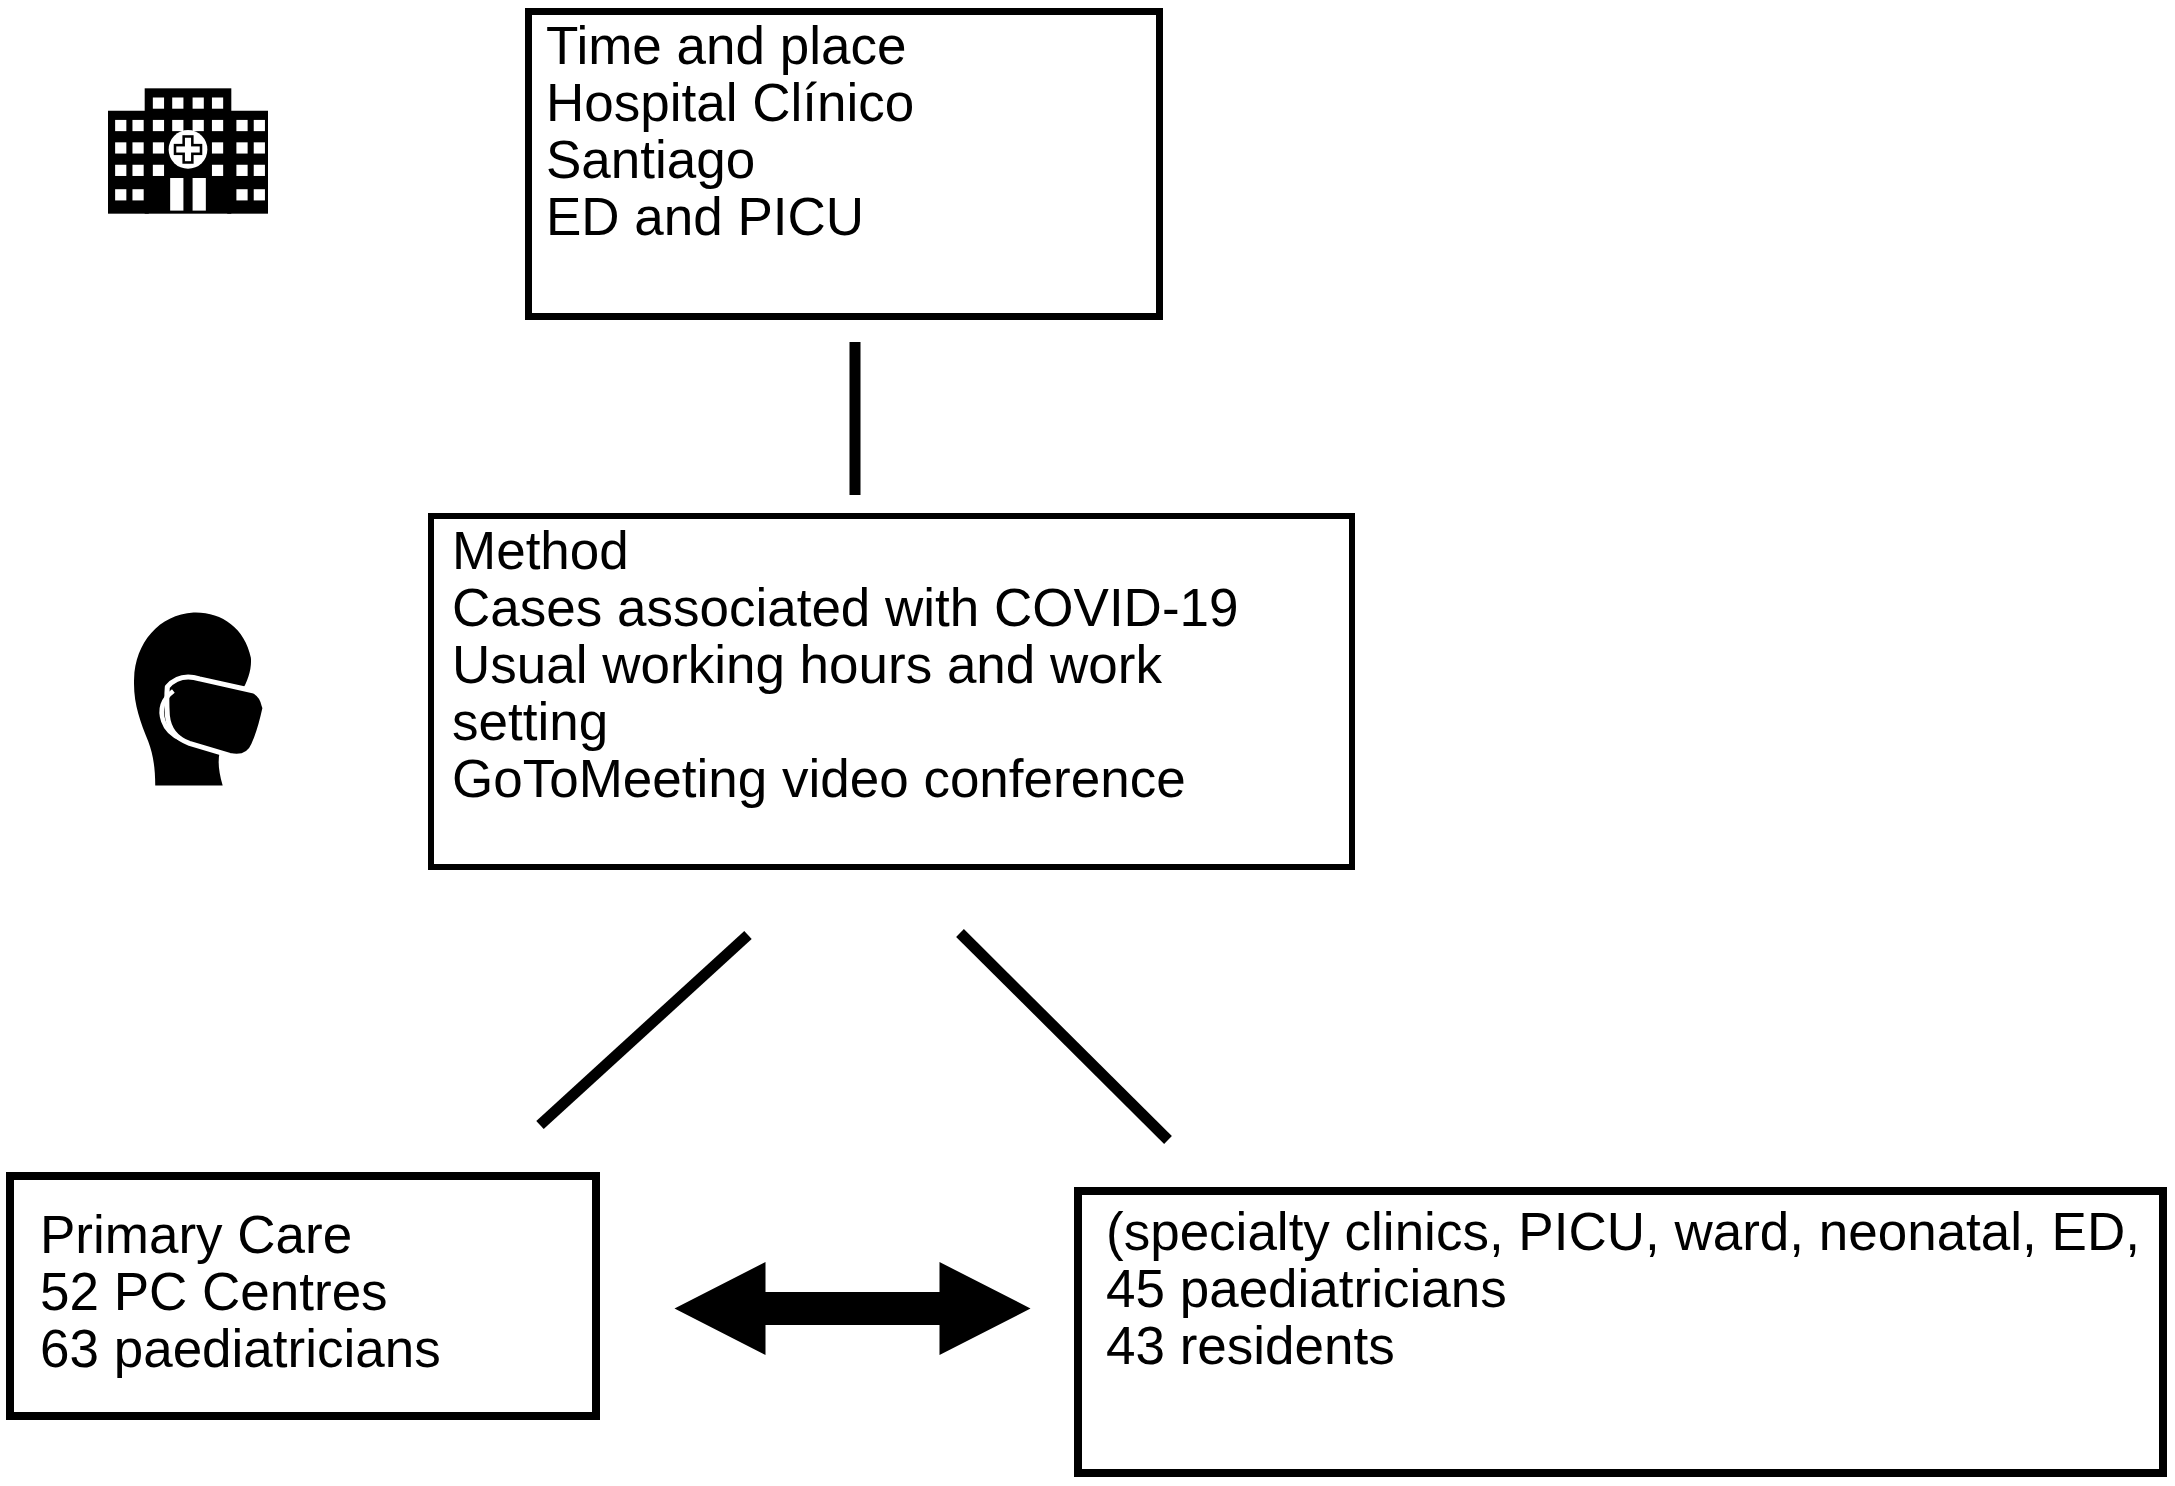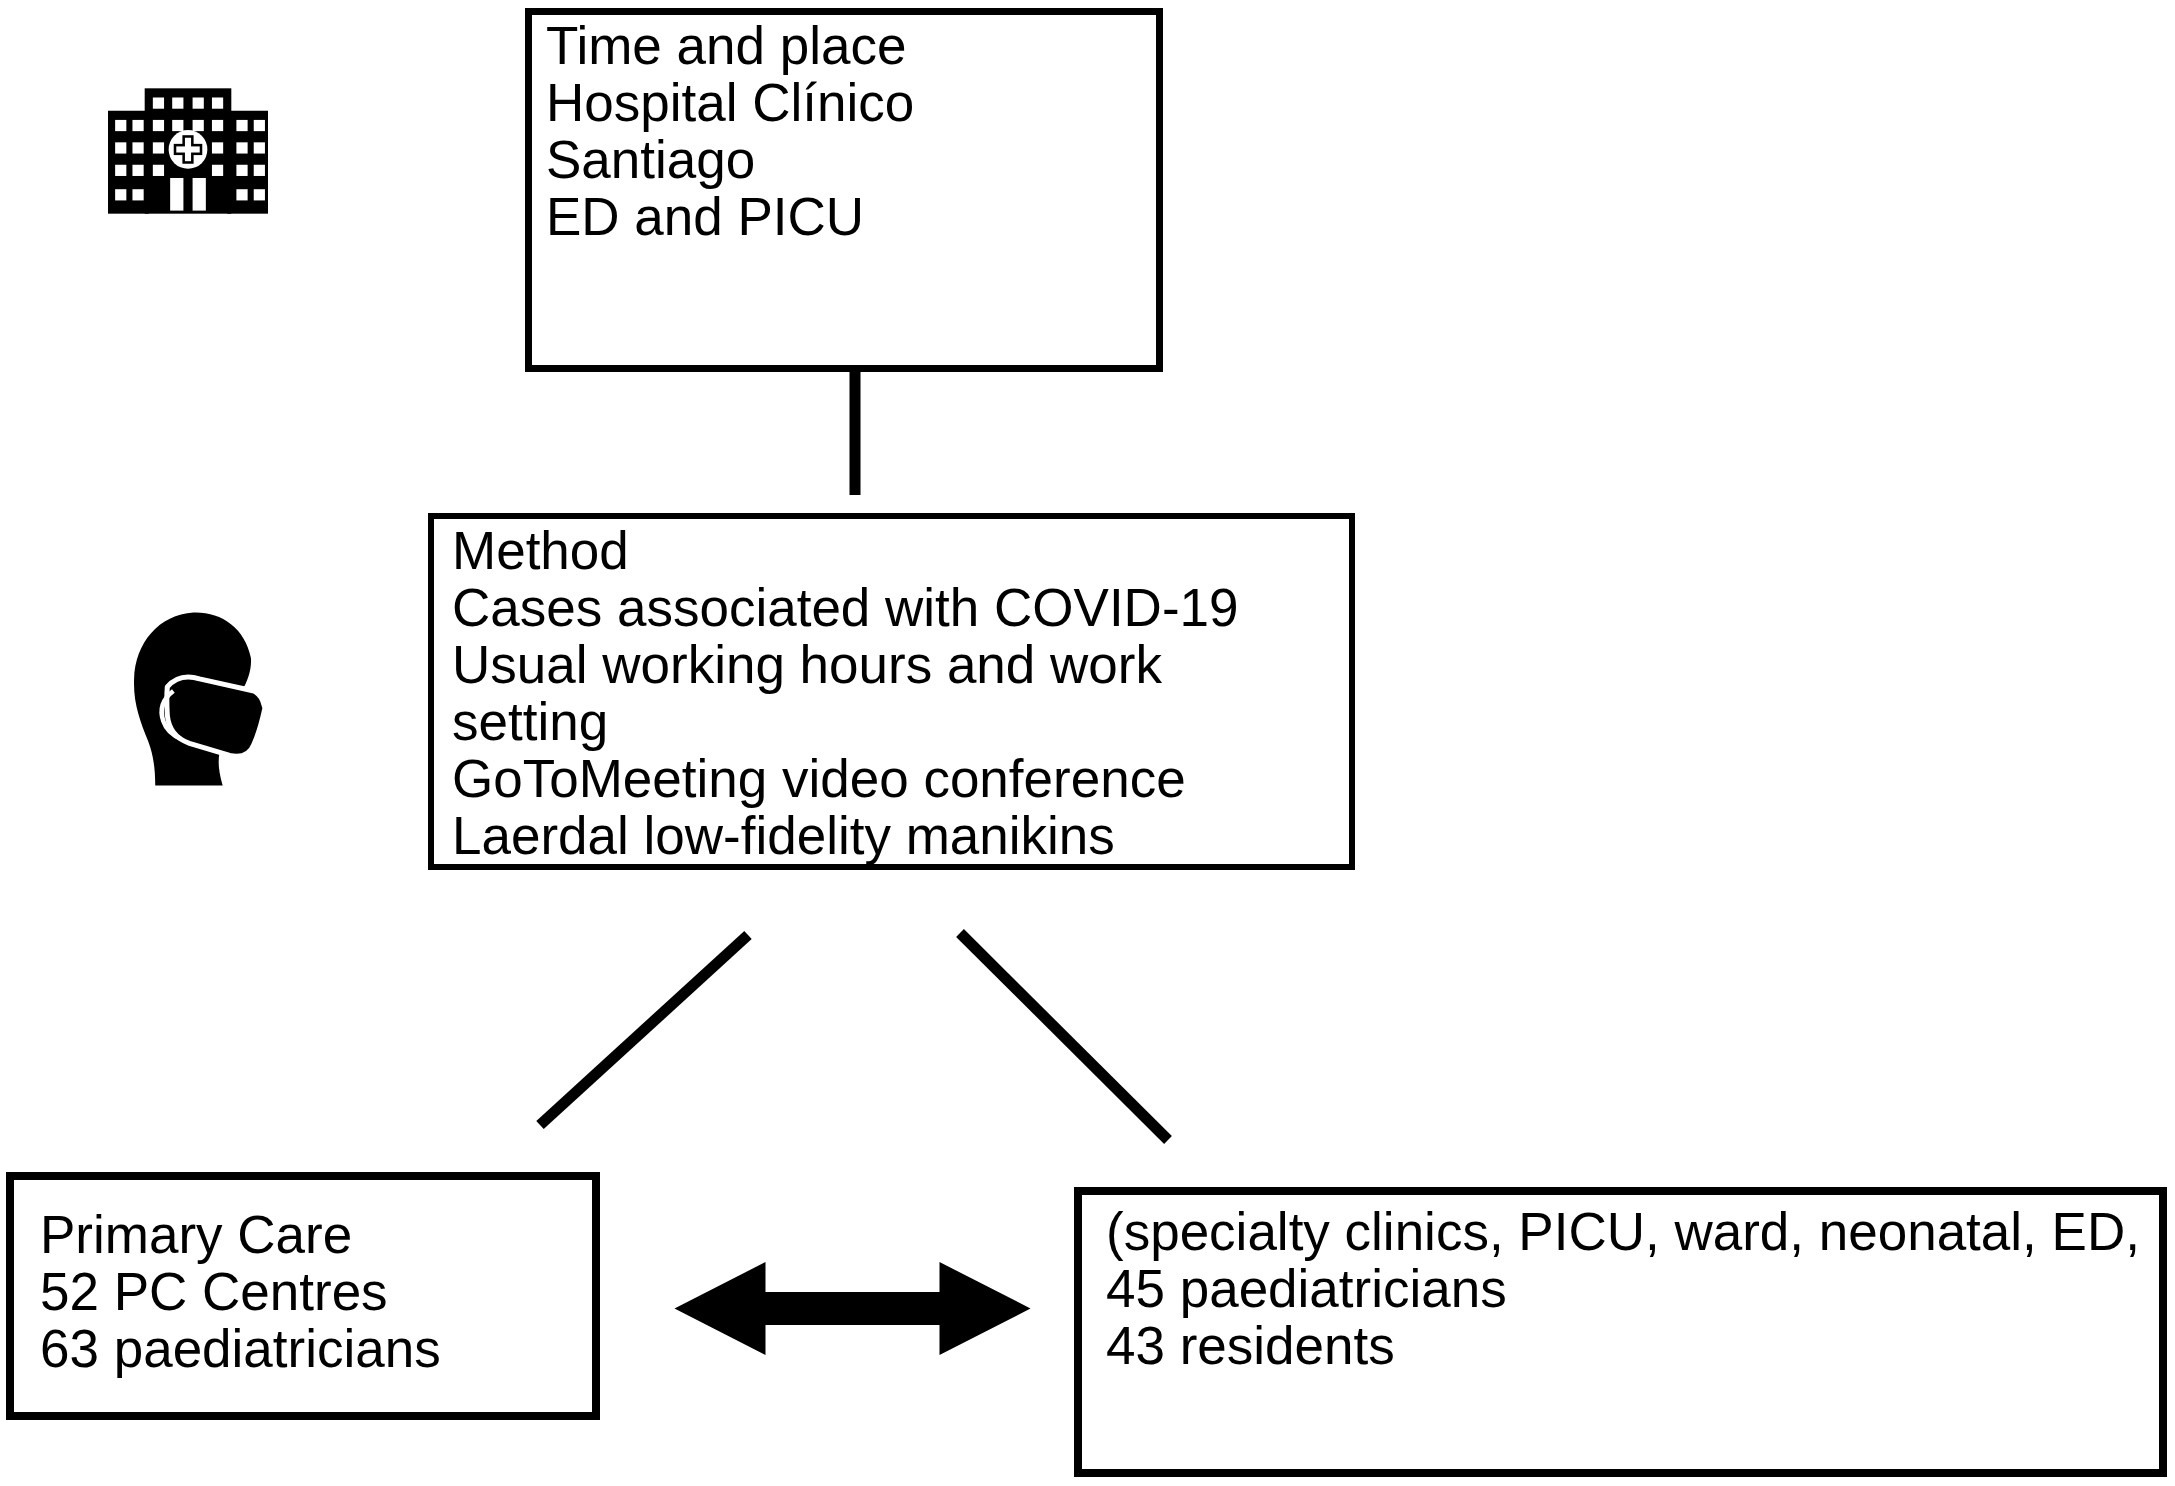--- a/index.html
+++ b/index.html
@@ -16,21 +16,21 @@
     box-sizing:border-box;
     background:#ffffff;
     border-style:solid;
     border-color:#000000;
   }
   .line{
     white-space:nowrap;
     font-size:53px;
     line-height:57px;
   }
-  #box-time-place   {left:525px; top:8px;    width:638px;  height:364px; border-width:7px; padding:2px 4px 0 14px;}
+  #box-time-place   {left:525px; top:8px;    width:638px;  height:312px; border-width:7px; padding:2px 4px 0 14px;}
   #box-method       {left:408px; top:513px;  width:927px;  height:357px; border-width:6px; padding:3px 0 0 18px;margin-left:20px;}
   #box-primary-care {left:6px;   top:1172px; width:594px;  height:248px; border-width:8px; padding:26px 0 0 26px;}
   #box-hospital     {left:1074px;top:1187px; width:1093px; height:290px; border-width:8px; padding:8px 0 0 24px; overflow:hidden;}
   .abs{position:absolute;}
   svg{display:block;}
 </style>
 </head>
 <body>
 
 <div class="canvas">
@@ -105,21 +105,20 @@
     <div class="line">Santiago</div>
     <div class="line">ED and PICU</div>
   </div>
 
   <div class="box" id="box-method">
     <div class="line">Method</div>
     <div class="line">Cases associated with COVID-19</div>
     <div class="line">Usual working hours and work</div>
     <div class="line">setting</div>
     <div class="line">GoToMeeting video conference</div>
-    <div class="line">Laerdal low-fidelity manikins</div>
   </div>
 
   <div class="box" id="box-primary-care">
     <div class="line">Primary Care</div>
     <div class="line">52 PC Centres</div>
     <div class="line">63 paediatricians</div>
   </div>
 
   <div class="box" id="box-hospital">
     <div class="line">(specialty clinics, PICU, ward, neonatal, ED,</div>

